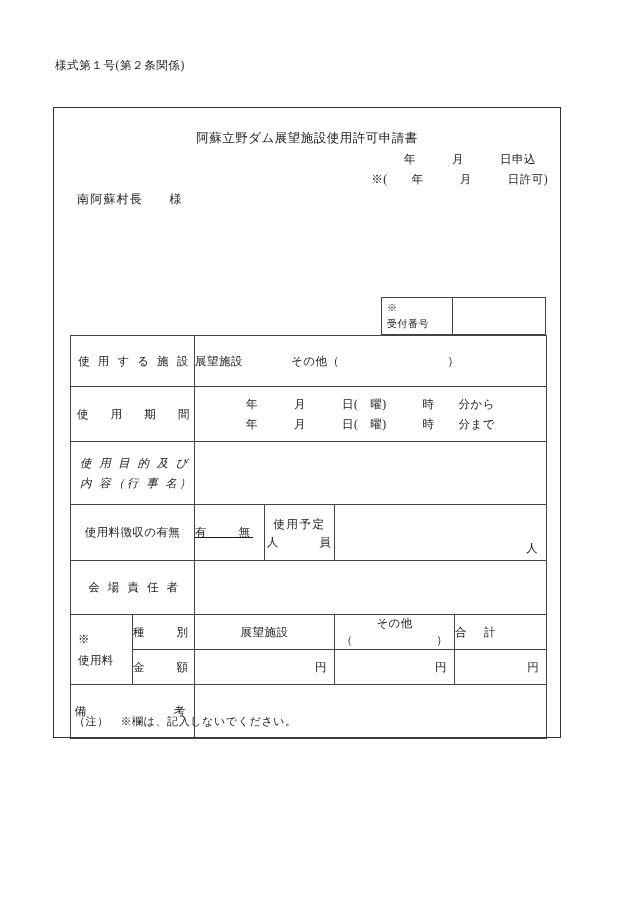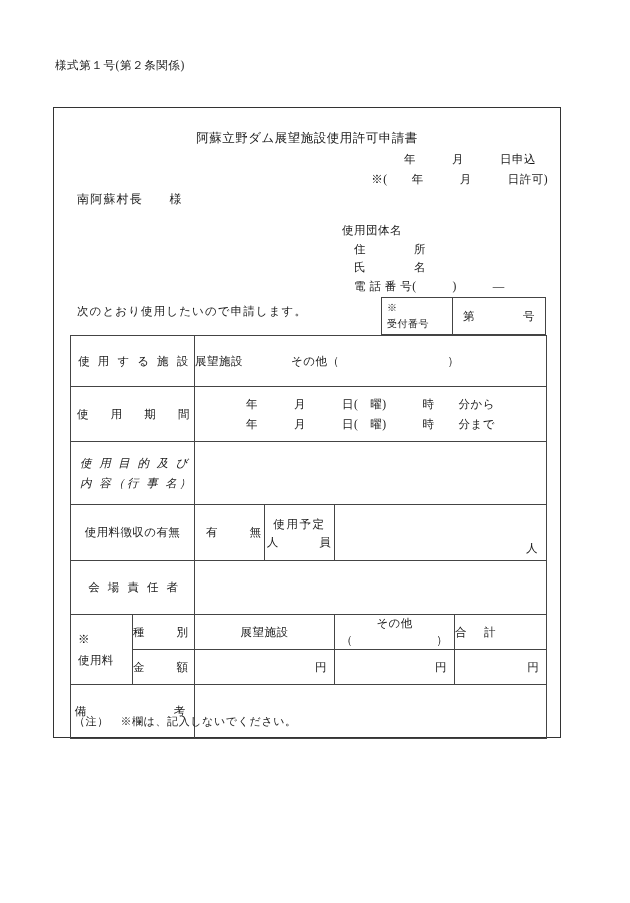--- a/index.html
+++ b/index.html
@@ -176,23 +176,24 @@
   }
 
   .period-lines {
     line-height: 20px;
     text-align: center;
     letter-spacing: 0.5px;
   }
   .period-lines div { white-space: pre; }
 
   .yes-no {
-    text-align: right;
+    text-align: left;
     letter-spacing: 3px;
     white-space: nowrap;
+    text-decoration: underline;
   }
 
   .stacked-center {
     text-align: center;
     line-height: 18px;
     letter-spacing: 1.6px;
   }
   .stacked-center span { display: block; white-space: nowrap; }
 
   .unit-right {
@@ -255,35 +256,27 @@
 
 <div class="page-frame">
 
   <div class="doc-title">阿蘇立野ダム展望施設使用許可申請書</div>
 
   <div class="date-line-1">年　　　月　　　日申込</div>
   <div class="date-line-2">※(　　年　　　月　　　日許可)</div>
 
   <div class="addressee">南阿蘇村長　　様</div>
 
-  <div class="applicant-block">
-    <div class="row">使用団体名</div>
-    <div class="row indent">住　　　　所</div>
-    <div class="row indent">氏　　　　名</div>
-    <div class="row indent">電 話 番 号(　　　)　　　—</div>
-  </div>
-
-  <div class="intro-text">次のとおり使用したいので申請します。</div>
+
 
   <div class="receipt-box">
     <div class="receipt-label">
       <span class="mark">※</span>
       <span class="txt">受付番号</span>
     </div>
-    <div class="receipt-value">第　　　　号</div>
   </div>
 
   <table class="main-table">
     <colgroup>
       <col style="width:62px">
       <col style="width:62px">
       <col style="width:70px">
       <col style="width:70px">
       <col style="width:120px">
       <col style="width:92px">

